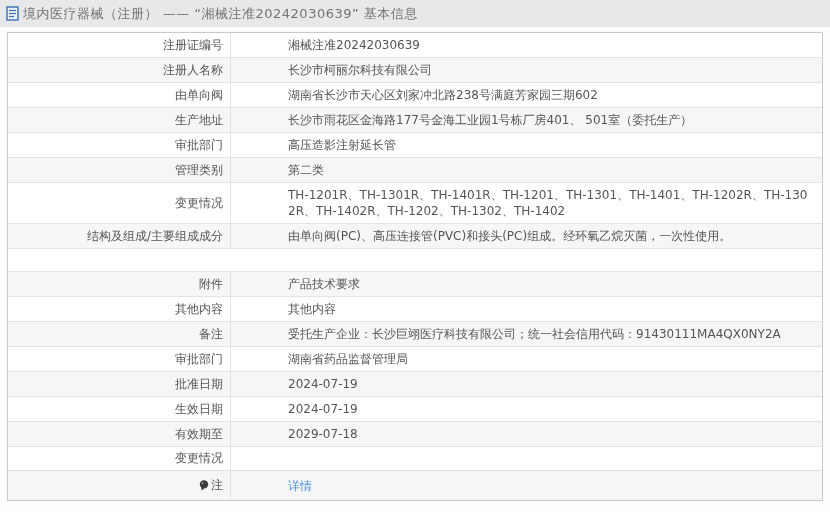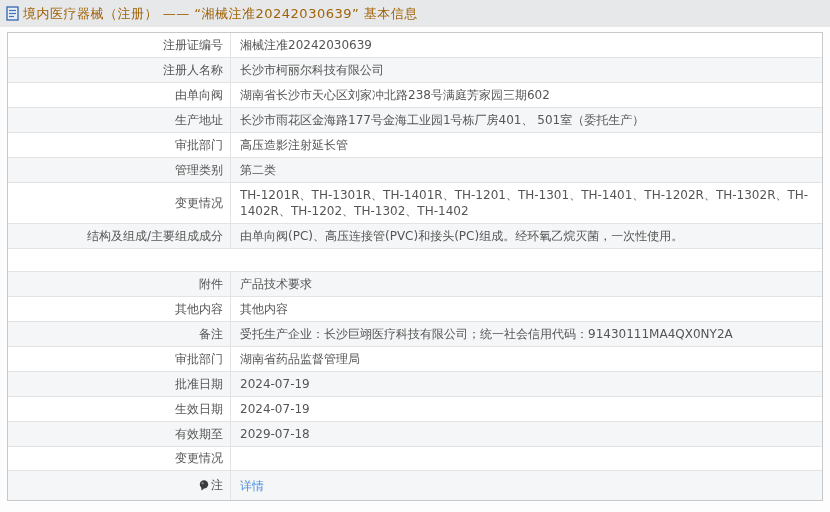--- a/index.html
+++ b/index.html
@@ -11,21 +11,21 @@
     color:#555;
   }
   .page-header {
     height:27px;
     background:#e6e8ea;
     display:flex;
     align-items:center;
     padding-left:6px;
   }
   .page-title {
-    color:#a16207;
+    color:#737373;
     font-size:13px;
     letter-spacing:.5px;
     display:flex;
     align-items:center;
     gap:4px;
     white-space:nowrap;
   }
   .doc-icon { display:inline-block; width:13px; height:15px; flex:0 0 auto; }
   .info-table {
     position:absolute;
@@ -33,20 +33,21 @@
     top:32px;
     border:1px solid #c6cacc;
     background:#fff;
   }
   .row {
     display:flex;
     align-items:center;
     min-height:23px;
     border-bottom:1px solid #e2e3e4;
     background:#fff;
+    gap:48px;
   }
   .row:nth-child(even){ background:#f5f6f7; }
   .row:last-child { border-bottom:none; min-height:29px; }
   .label-cell {
     width:223px;
     flex:0 0 223px;
     text-align:right;
     padding:4px 7px 4px 4px;
     border-right:1px solid #e2e3e4;
     align-self:stretch;

